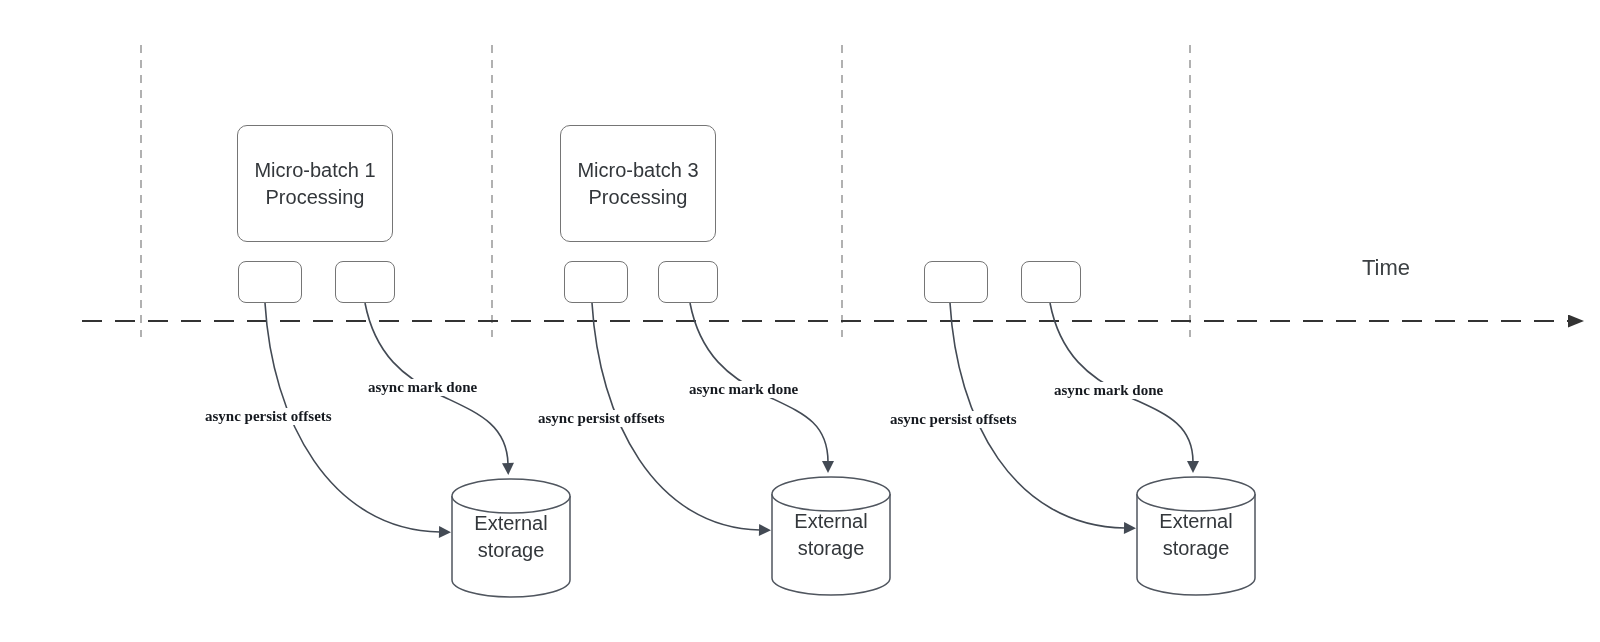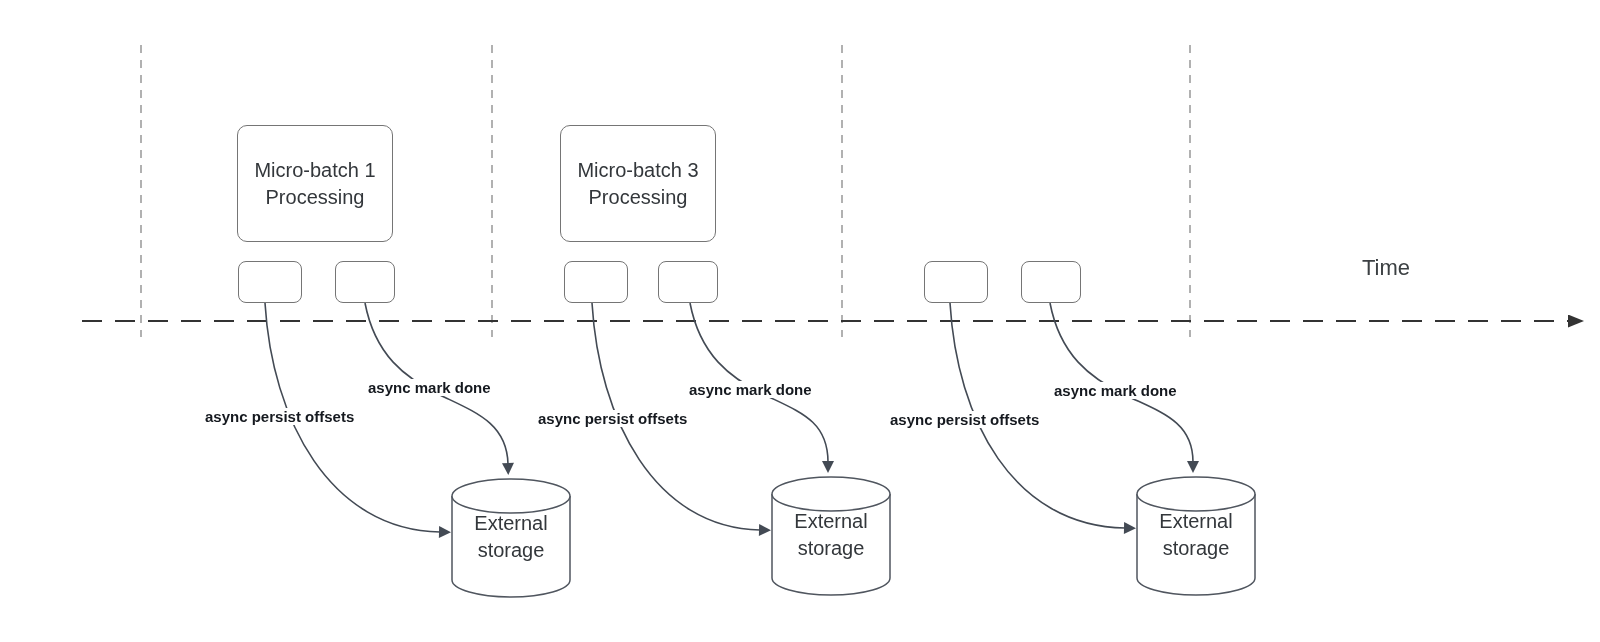--- a/index.html
+++ b/index.html
@@ -28,21 +28,21 @@
     position:absolute;box-sizing:border-box;background:#fff;
     border:1.5px solid var(--box-border);
     display:flex;align-items:center;justify-content:center;text-align:center;
   }
   .box.big{width:156px;height:117px;border-radius:10px;
     font-size:20px;line-height:27px;color:var(--box-text);}
   .box.small{width:64px;height:42px;border-radius:8px;}
   .box.small.b{width:60px;}
   .alabel{
     position:absolute;font-size:15px;font-weight:bold;color:var(--label-text);
-    white-space:nowrap;background:var(--background);padding:0 2px;line-height:17px;
+    white-space:nowrap;background:var(--background);padding:0 2px;line-height:17px;font-family:Liberation Serif, serif;
   }
   .storage-label{
     position:absolute;width:118px;text-align:center;font-size:20px;line-height:27px;
     color:var(--box-text);
   }
   .time-label{
     position:absolute;font-size:22px;color:#3c4043;white-space:nowrap;text-align:center;
   }
 </style>
 </head>

